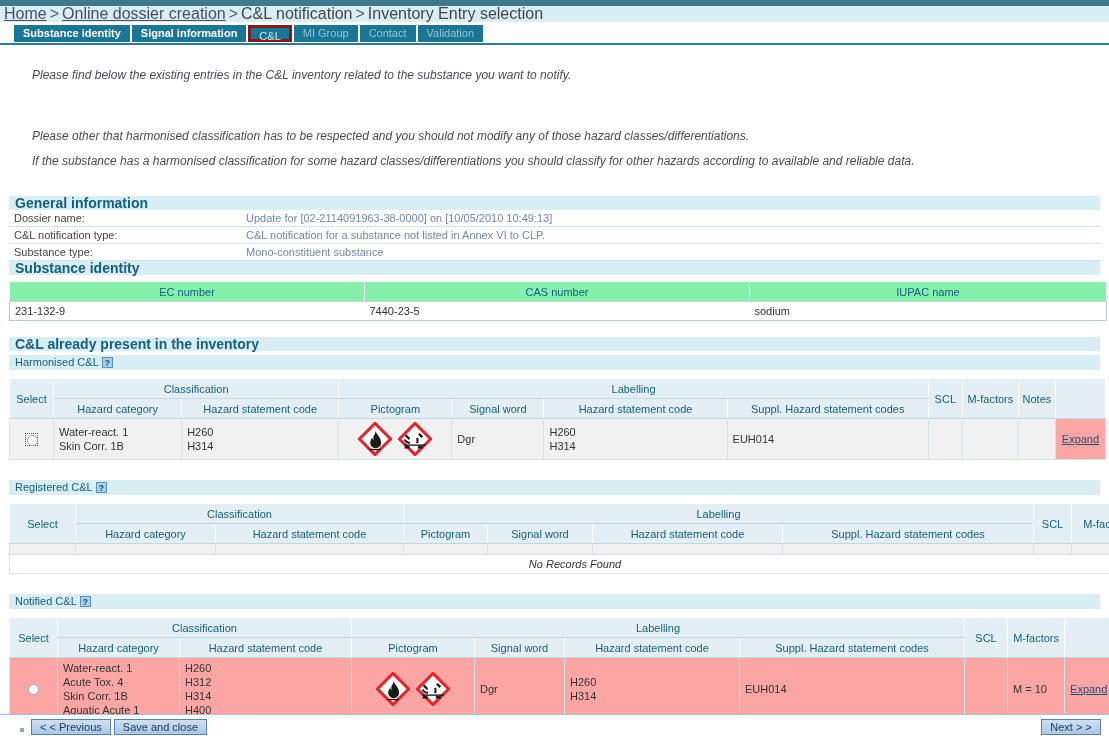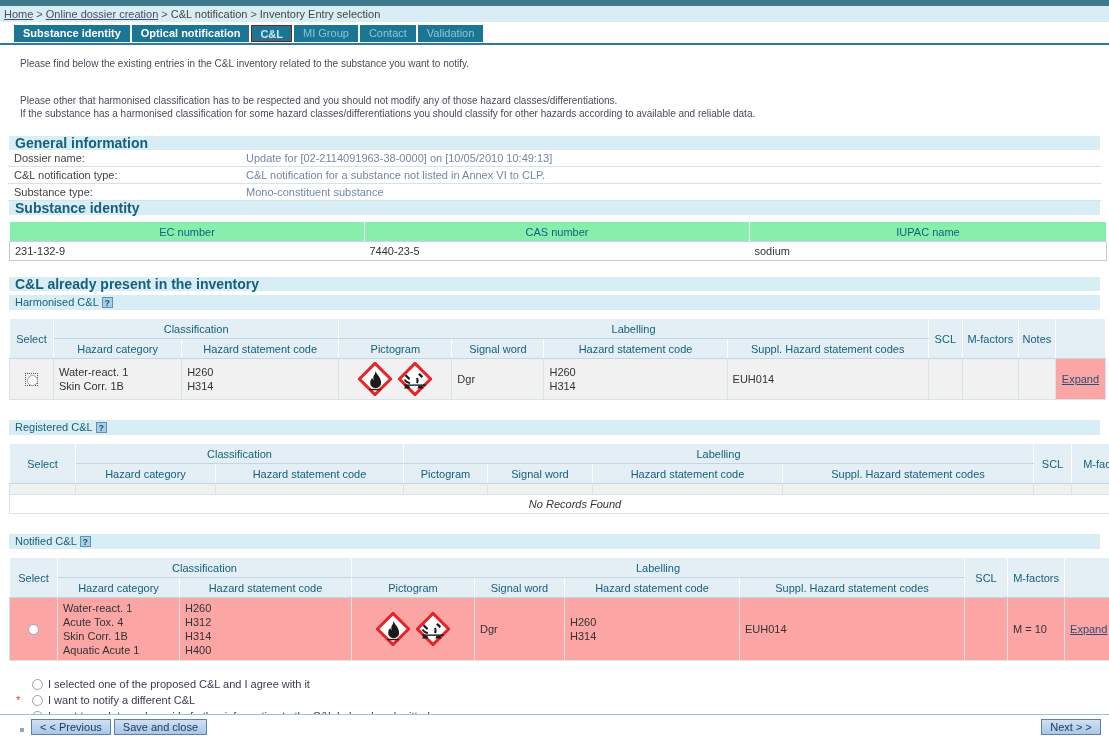--- a/index.html
+++ b/index.html
@@ -21,21 +21,21 @@
   .top-strip {
     height: 6px;
     background: #3e7a8c;
     width: 100%;
   }
   .breadcrumb-bar {
     background: #d9eef4;
     height: 16px;
     line-height: 16px;
     padding: 0 0 0 4px;
-    font-size: 11px;
+    font-size: 16px;
     color: #444;
     white-space: nowrap;
   }
   .breadcrumb-bar a {
     color: #4a4a6a;
     text-decoration: underline;
   }
   .breadcrumb-sep { color: #555; padding: 0 3px; }
   .crumb-static { color: #444; }
 
@@ -64,34 +64,34 @@
     color: #ffffff;
     font-size: 11px;
     vertical-align: top;
     margin-top: 3px;
     box-sizing: border-box;
   }
   .tab.bold { font-weight: bold; }
   .tab.dim { color: #8fc4d6; }
   .tab.current {
     background: #1b7595;
-    border: 1px solid #7f1d1d;
+    border: 3px solid #7f1d1d;
     color: #cfe8f1;
     padding: 0 8px;
-    font-weight: bold;
   }
 
   
   .content { padding: 0 8px; }
   .para {
-    margin: 0;
+    margin: 12px;
     padding: 0 0 0 12px;
     color: #4a4a5a;
-    font-size: 10px;
+    font-size: 12px;
     line-height: 13px;
+    font-style: italic;
   }
   .spacer-8 { height: 8px; }
   .spacer-12 { height: 12px; }
   .spacer-6 { height: 6px; }
   .spacer-4 { height: 4px; }
 
   
   .section-bar {
     background: #d9eef4;
     color: #15607e;
@@ -289,21 +289,21 @@
 </head>
 <body>
 
 <div class="top-strip"></div>
 
 <div class="breadcrumb-bar">
   <a class="crumb">Home</a><span class="breadcrumb-sep">&gt;</span><a class="crumb">Online dossier creation</a><span class="breadcrumb-sep">&gt;</span><span class="crumb-static">C&amp;L notification</span><span class="breadcrumb-sep">&gt;</span><span class="crumb-static">Inventory Entry selection</span>
 </div>
 
 <div class="tabbar">
-  <span class="tab bold">Substance identity</span><span class="tab bold">Optical notification</span><span class="tab current">C&amp;L</span><span class="tab dim">MI Group</span><span class="tab dim">Contact</span><span class="tab dim">Validation</span>
+  <span class="tab bold">Substance identity</span><span class="tab bold">Signal information</span><span class="tab current">C&amp;L</span><span class="tab dim">MI Group</span><span class="tab dim">Contact</span><span class="tab dim">Validation</span>
 </div>
 
 <div class="content">
 
   <div class="spacer-12"></div>
   <p class="para">Please find below the existing entries in the C&amp;L inventory related to the substance you want to notify.</p>
   <div class="spacer-12"></div>
   <div class="spacer-12"></div>
   <p class="para">Please other that harmonised classification has to be respected and you should not modify any of those hazard classes/differentiations.</p>
   <p class="para">If the substance has a harmonised classification for some hazard classes/differentiations you should classify for other hazards according to available and reliable data.</p>

